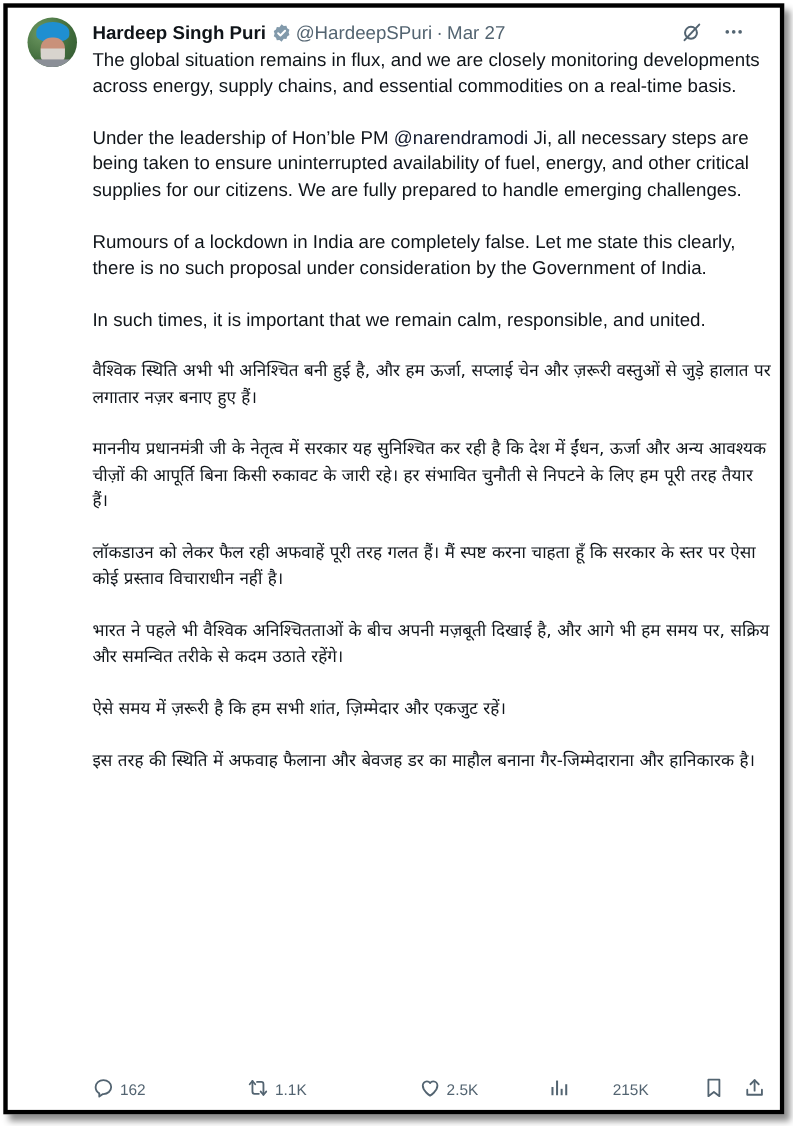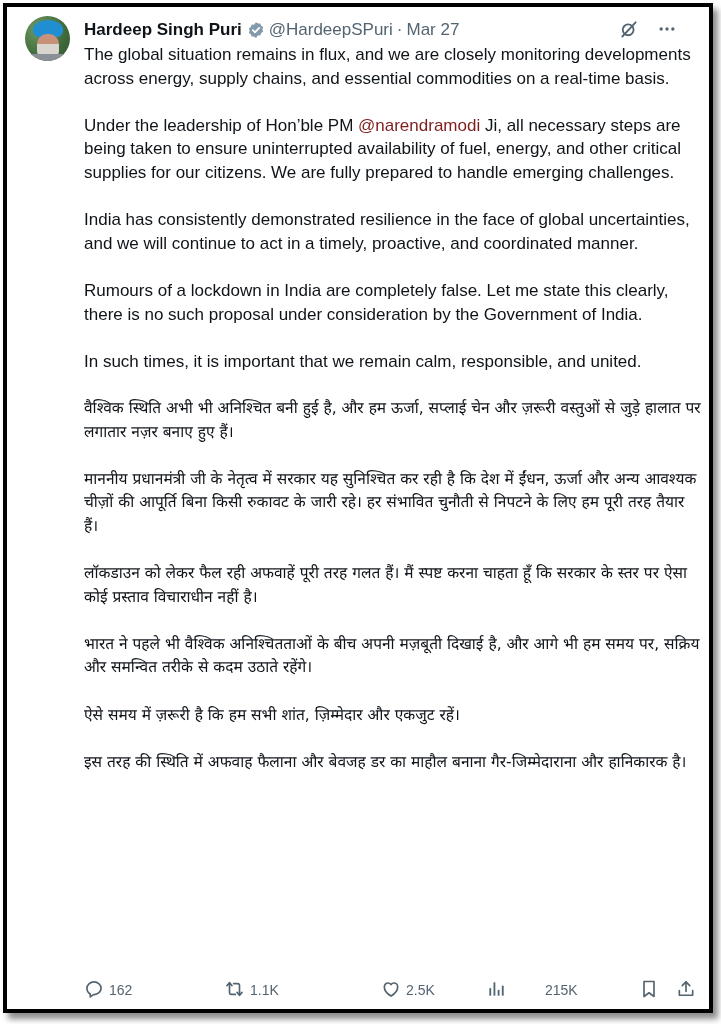--- a/index.html
+++ b/index.html
@@ -74,21 +74,21 @@
     font-size: 17px;
     line-height: 23.6px;
   }
   .body-text p { margin: 0 0 23.6px 0; }
   .body-text p.hi {
     font-family: "DejaVu Sans", sans-serif;
     font-size: 15.5px;
     line-height: 23.6px;
     margin-top: 22px;
   }
-  .mention { color: #7f1d1d; }
+  .mention { color: #0f172a; }
   .actions {
     position: absolute;
     left: 77px; top: 971px;
     width: 610px; height: 24px;
     color: #536471;
     font-size: 14px;
   }
   .action {
     position: absolute; top: 0;
     display: flex; align-items: center; gap: 5px;
@@ -134,21 +134,20 @@
               <circle cx="12" cy="12" r="2"></circle>
               <circle cx="19" cy="12" r="2"></circle>
           </svg>
         </span>
       </div>
     </div>
 
     <div class="body-text">
       <p>The global situation remains in flux, and we are closely monitoring developments across energy, supply chains, and essential commodities on a real-time basis.</p>
       <p><span>Under the leadership of Hon’ble PM </span><span class="mention">@narendramodi</span><span> Ji, all necessary steps are being taken to ensure uninterrupted availability of fuel, energy, and other critical supplies for our citizens. We are fully prepared to handle emerging challenges.</span></p>
-      <p>India has consistently demonstrated resilience in the face of global uncertainties, and we will continue to act in a timely, proactive, and coordinated manner.</p>
       <p>Rumours of a lockdown in India are completely false. Let me state this clearly, there is no such proposal under consideration by the Government of India.</p>
       <p>In such times, it is important that we remain calm, responsible, and united.</p>
       <p class="hi">वैश्विक स्थिति अभी भी अनिश्चित बनी हुई है, और हम ऊर्जा, सप्लाई चेन और ज़रूरी वस्तुओं से जुड़े हालात पर लगातार नज़र बनाए हुए हैं।</p>
       <p class="hi">माननीय प्रधानमंत्री जी के नेतृत्व में सरकार यह सुनिश्चित कर रही है कि देश में ईंधन, ऊर्जा और अन्य आवश्यक चीज़ों की आपूर्ति बिना किसी रुकावट के जारी रहे। हर संभावित चुनौती से निपटने के लिए हम पूरी तरह तैयार हैं।</p>
       <p class="hi">लॉकडाउन को लेकर फैल रही अफवाहें पूरी तरह गलत हैं। मैं स्पष्ट करना चाहता हूँ कि सरकार के स्तर पर ऐसा कोई प्रस्ताव विचाराधीन नहीं है।</p>
       <p class="hi">भारत ने पहले भी वैश्विक अनिश्चितताओं के बीच अपनी मज़बूती दिखाई है, और आगे भी हम समय पर, सक्रिय और समन्वित तरीके से कदम उठाते रहेंगे।</p>
       <p class="hi">ऐसे समय में ज़रूरी है कि हम सभी शांत, ज़िम्मेदार और एकजुट रहें।</p>
       <p class="hi">इस तरह की स्थिति में अफवाह फैलाना और बेवजह डर का माहौल बनाना गैर-जिम्मेदाराना और हानिकारक है।</p>
     </div>
 
@@ -176,21 +175,21 @@
 
       <div class="action" style="left:297px;">
         <span>
           <svg width="20" height="20" viewBox="0 0 24 24" fill="none" stroke="#536471" stroke-width="2" stroke-linejoin="round">
             <path d="M12 20.5s-8-4.9-8-11c0-2.6 2-4.7 4.5-4.7 1.6 0 2.8.8 3.5 2 .7-1.2 1.9-2 3.5-2 2.5 0 4.5 2.1 4.5 4.7 0 6.1-8 11-8 11z"></path>
           </svg>
         </span>
         <span>2.5K</span>
       </div>
 
-      <div class="action" style="left:402px;gap:39px;">
+      <div class="action" style="left:414px;gap:39px;">
         <span>
           <svg width="20" height="20" viewBox="0 0 24 24" fill="#536471">
             <rect x="4" y="11" width="2.2" height="9"></rect>
             <rect x="9" y="4" width="2.2" height="16"></rect>
             <rect x="14" y="13" width="2.2" height="7"></rect>
             <rect x="19" y="8" width="2.2" height="12"></rect>
           </svg>
         </span>
         <span>215K</span>
       </div>

